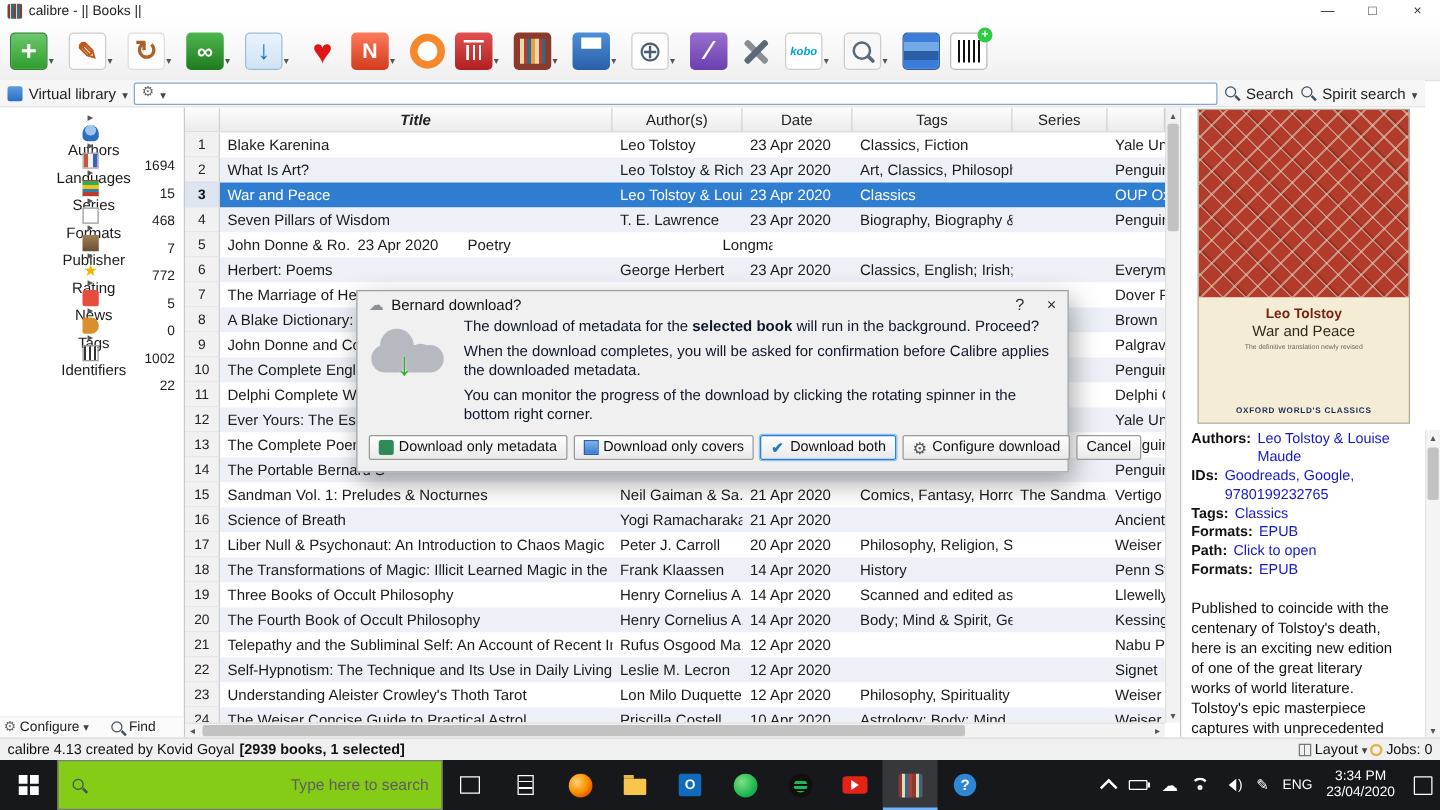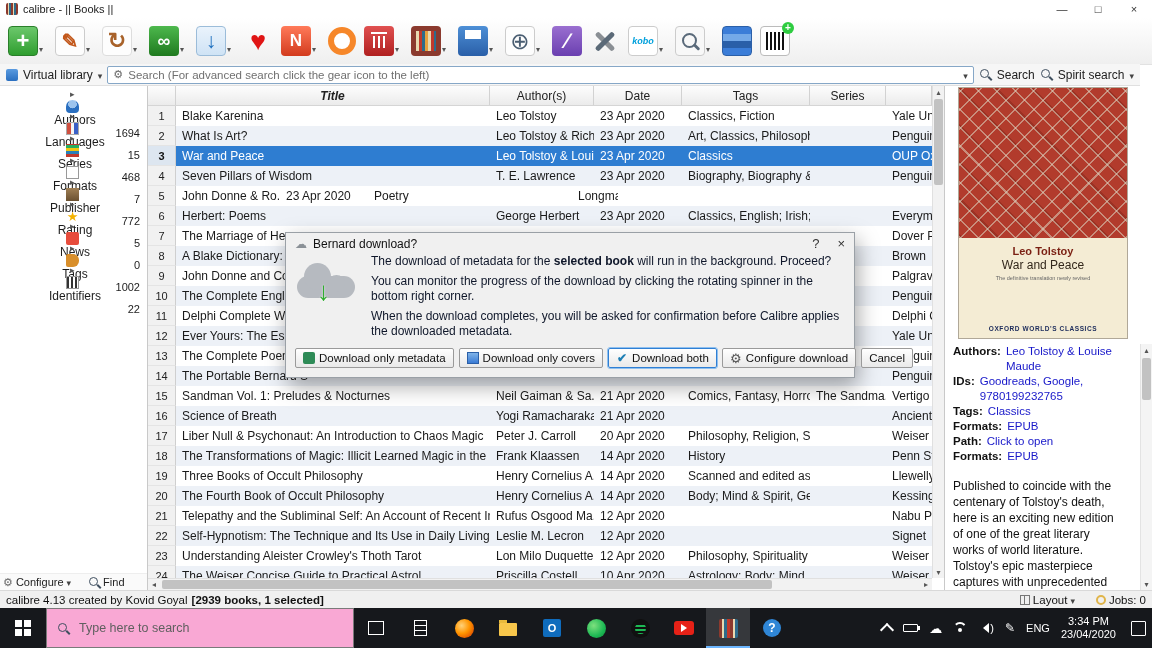--- a/index.html
+++ b/index.html
@@ -121,30 +121,30 @@
   #details{position:absolute;top:258px;left:8px;width:172px;font-size:11.5px;line-height:15px;color:#111;}
   .dfield{display:flex;}
   .dlabel{font-weight:bold;flex:none;margin-right:5px;}
   .dvalue{color:#1717c9;}
   #desc{position:absolute;top:392px;left:8px;width:170px;font-size:12px;line-height:16px;color:#111;}
   #rp-scroll{position:absolute;top:258px;right:0;width:12px;bottom:0;background:#f4f4f4;border-left:1px solid #e3e3e3;box-sizing:border-box;}
   #rp-scroll .vthumb{top:14px;height:42px;}
   
   #statusbar{position:absolute;left:0;right:0;bottom:40px;height:18px;background:#f0f0f0;border-top:1px solid #d9d9d9;display:flex;align-items:center;font-size:11.5px;color:#111;padding:0 6px;gap:4px;box-sizing:border-box;}
   #statusbar .bold{font-weight:bold;}
-  .sb-right{margin-left:auto;display:flex;align-items:center;gap:21px;padding-left:16px;}
+  .sb-right{margin-left:auto;display:flex;align-items:center;gap:2px;padding-left:16px;}
   .lay-ico{width:10px;height:10px;border:1px solid #777;background:linear-gradient(90deg,transparent 3px,#777 3px 4px,transparent 4px);box-sizing:border-box;}
   .jobs-ico{width:10px;height:10px;border-radius:50%;border:2px solid #e0b54b;box-sizing:border-box;}
   .mini{display:flex;align-items:center;gap:3px;}
   
   #taskbar{position:absolute;left:0;right:0;bottom:0;height:40px;background:#16181c;display:flex;align-items:stretch;color:#fff;}
   .tk-start{width:46px;display:flex;align-items:center;justify-content:center;}
   .winlogo{width:16px;height:16px;display:grid;grid-template-columns:7px 7px;grid-template-rows:7px 7px;gap:2px;}
   .winlogo i{background:#fff;}
-  .tk-search{width:308px;background:#f9a8d4;color:#5f5f5f;display:flex;align-items:center;gap:9px;padding:0 10px;font-size:12.5px;border:1px solid #7a7a7a;box-sizing:border-box;}
+  .tk-search{width:308px;background:#84cc16;color:#5f5f5f;display:flex;align-items:center;gap:9px;padding:0 10px;font-size:12.5px;border:1px solid #7a7a7a;box-sizing:border-box;justify-content:space-between;}
   .tk-slot{width:44px;display:flex;align-items:center;justify-content:center;position:relative;}
   .tk-slot.active{background:rgba(255,255,255,.14);box-shadow:inset 0 -2px 0 #6cb6ff;}
   .tk-task-view{width:16px;height:14px;border:1px solid #fff;box-sizing:border-box;}
   .tk-calculator{width:13px;height:16px;border:1px solid #fff;background:repeating-linear-gradient(0deg,transparent 0 4px,#fff 4px 5px);box-sizing:border-box;}
   .tk-firefox{width:19px;height:19px;border-radius:50%;background:radial-gradient(circle at 35% 35%,#ffd27a,#ff9500 45%,#e55b00 75%,#c44500);}
   .tk-file-explorer{width:18px;height:13px;background:#f7c64b;border-radius:1px;position:relative;margin-top:3px;}
   .tk-file-explorer::before{content:"";position:absolute;top:-3px;left:0;width:8px;height:3px;background:#e8b93c;}
   .tk-outlook{width:18px;height:18px;background:#0f6cbd;border-radius:2px;display:flex;align-items:center;justify-content:center;font-size:11px;font-weight:bold;}
   .tk-outlook::after{content:"O";}
   .tk-green-app{width:19px;height:19px;border-radius:50%;background:radial-gradient(circle at 35% 35%,#7ee07e,#1db954 60%,#0e8c3a);}
@@ -274,21 +274,20 @@
         <div class="ticon i-barcode"></div>
       </div>
     </div>
 
   <div id="searchrow">
     <span class="vl-ico"></span>
     <span class="srlabel">Virtual library</span>
     <span class="arr-down"></span>
     <span id="searchbox">
       <span class="gearch">⚙</span>
-      <span id="search-placeholder">Search (For advanced search click the gear icon to the left)</span>
       <span class="arr-down"></span>
     </span>
     <span class="mag"></span>
     <span class="srlabel">Search</span>
     <span class="mag"></span>
     <span class="srlabel">Spirit search</span>
     <span class="arr-down"></span>
   </div>
 
   <div id="sidebar">
@@ -727,22 +726,22 @@
         <span>?</span>
         <span>×</span>
       </span>
     </div>
     <div class="dlg-main">
       <div class="cloud">
         <span class="arrow">↓</span>
       </div>
       <div class="dlg-text">
         <p><span>The download of metadata for the </span><span class="b">selected book</span><span> will run in the background. Proceed?</span></p>
+        <p>When the download completes, you will be asked for confirmation before Calibre applies the downloaded metadata.</p>
         <p>You can monitor the progress of the download by clicking the rotating spinner in the bottom right corner.</p>
-        <p>When the download completes, you will be asked for confirmation before Calibre applies the downloaded metadata.</p>
       </div>
     </div>
     <div class="dlg-btns" id="dlg-btns">
         <div class="dbtn">
           <span class="dic dic-download-metadata"></span>
           <span>Download only metadata</span>
         </div>
         <div class="dbtn">
           <span class="dic dic-download-covers"></span>
           <span>Download only covers</span>

